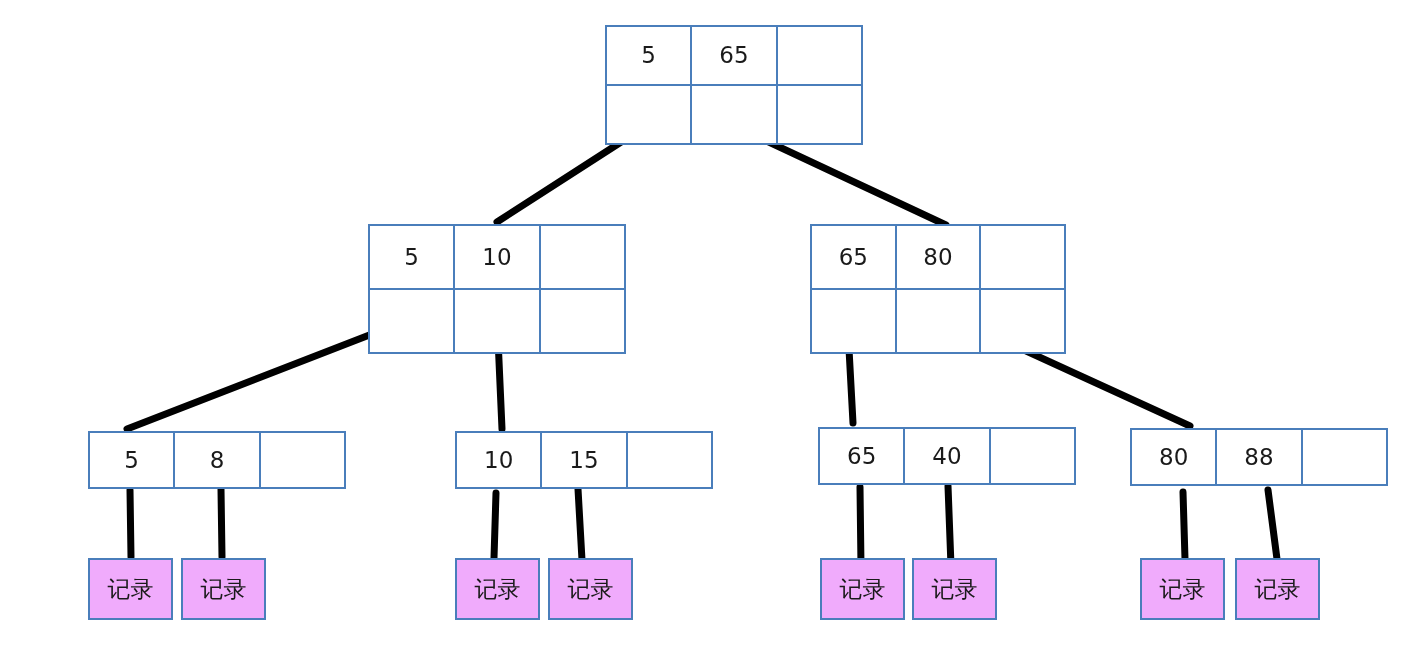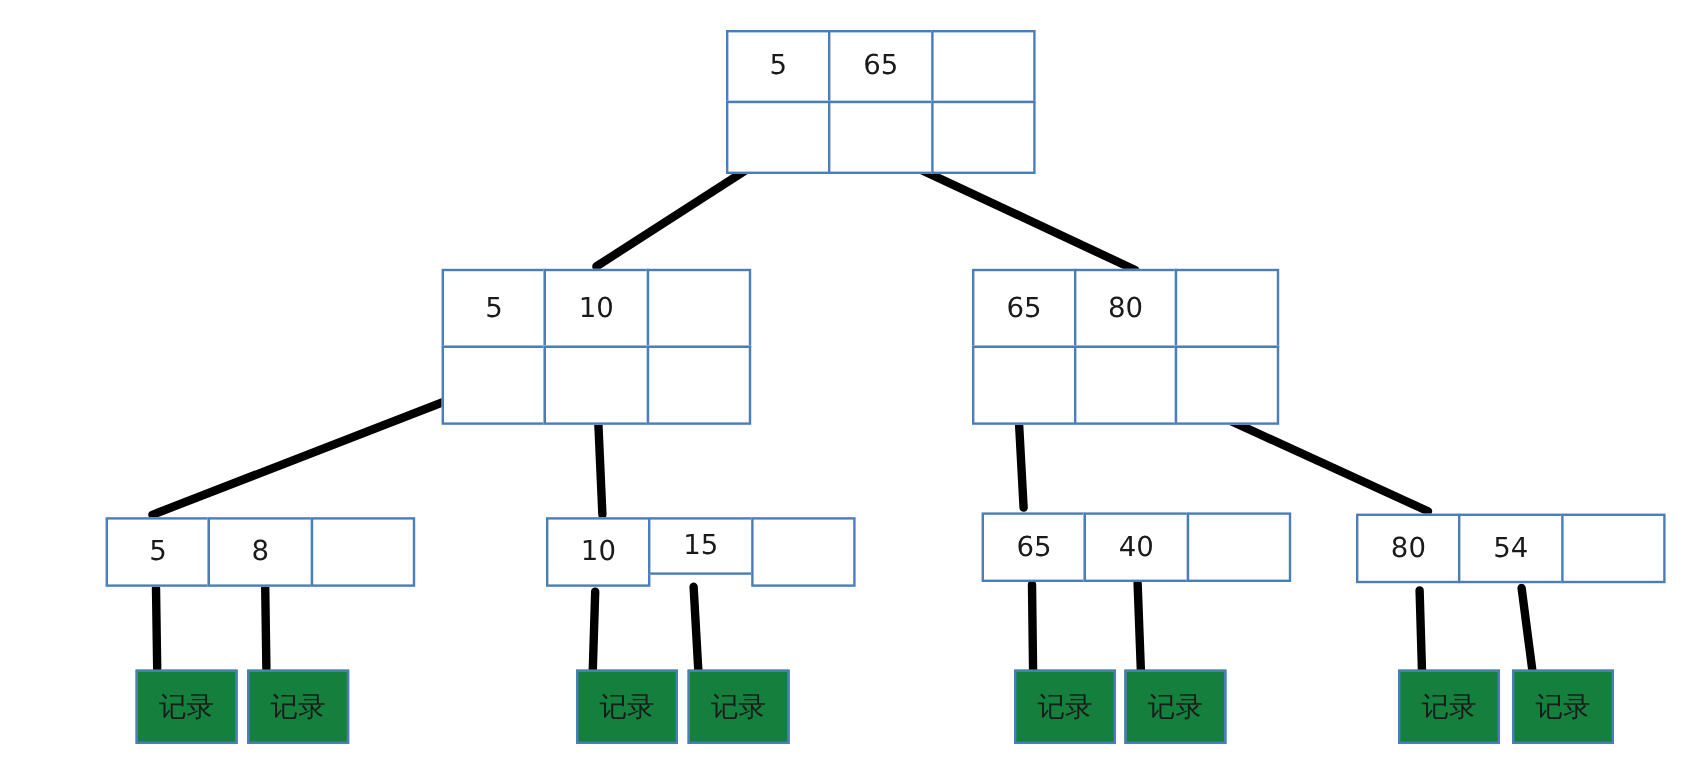--- a/index.html
+++ b/index.html
@@ -50,27 +50,26 @@
   .node-row .cell + .cell {
     margin-left: -2px;
   }
   .node-row + .node-row {
     margin-top: -2px;
   }
   .record {
     position: absolute;
     box-sizing: border-box;
     border: 2px solid #4a7ebb;
-    background: #15803d;
+    background: #f0abfc;
     display: flex;
     align-items: center;
     justify-content: center;
     font-size: 23px;
     color: #1a1a1a;
-    margin-left: 25px;
   }
 </style>
 </head>
 <body>
 
 <div id="canvas">
 
   <svg class="edge-layer" id="edge-layer" viewBox="0 0 1420 649" width="1420" height="649">
       <line x1="646" y1="126" x2="497" y2="222" stroke="#000000" stroke-width="7" stroke-linecap="round"></line>
       <line x1="728" y1="123" x2="946" y2="225" stroke="#000000" stroke-width="7" stroke-linecap="round"></line>
@@ -128,35 +127,35 @@
       <div class="node" style="left: 88px; top: 431px; width: 262px;">
         <div class="node-row">
           <div class="cell" style="width: 87.3333px; height: 58px;">5</div>
           <div class="cell" style="width: 87.3333px; height: 58px;">8</div>
           <div class="cell" style="width: 87.3333px; height: 58px;"></div>
         </div>
       </div>
       <div class="node" style="left: 455px; top: 431px; width: 262px;">
         <div class="node-row">
           <div class="cell" style="width: 87.3333px; height: 58px;">10</div>
-          <div class="cell" style="width: 87.3333px; height: 48px;">15</div>
+          <div class="cell" style="width: 87.3333px; height: 58px;">15</div>
           <div class="cell" style="width: 87.3333px; height: 58px;"></div>
         </div>
       </div>
       <div class="node" style="left: 818px; top: 427px; width: 262px;">
         <div class="node-row">
           <div class="cell" style="width: 87.3333px; height: 58px;">65</div>
           <div class="cell" style="width: 87.3333px; height: 58px;">40</div>
           <div class="cell" style="width: 87.3333px; height: 58px;"></div>
         </div>
       </div>
       <div class="node" style="left: 1130px; top: 428px; width: 262px;">
         <div class="node-row">
           <div class="cell" style="width: 87.3333px; height: 58px;">80</div>
-          <div class="cell" style="width: 87.3333px; height: 58px;">54</div>
+          <div class="cell" style="width: 87.3333px; height: 58px;">88</div>
           <div class="cell" style="width: 87.3333px; height: 58px;"></div>
         </div>
       </div>
     </div>
   <div id="records-layer">
       <div class="record" style="left: 88px; top: 558px; width: 85px; height: 62px;">记录</div>
       <div class="record" style="left: 181px; top: 558px; width: 85px; height: 62px;">记录</div>
       <div class="record" style="left: 455px; top: 558px; width: 85px; height: 62px;">记录</div>
       <div class="record" style="left: 548px; top: 558px; width: 85px; height: 62px;">记录</div>
       <div class="record" style="left: 820px; top: 558px; width: 85px; height: 62px;">记录</div>

